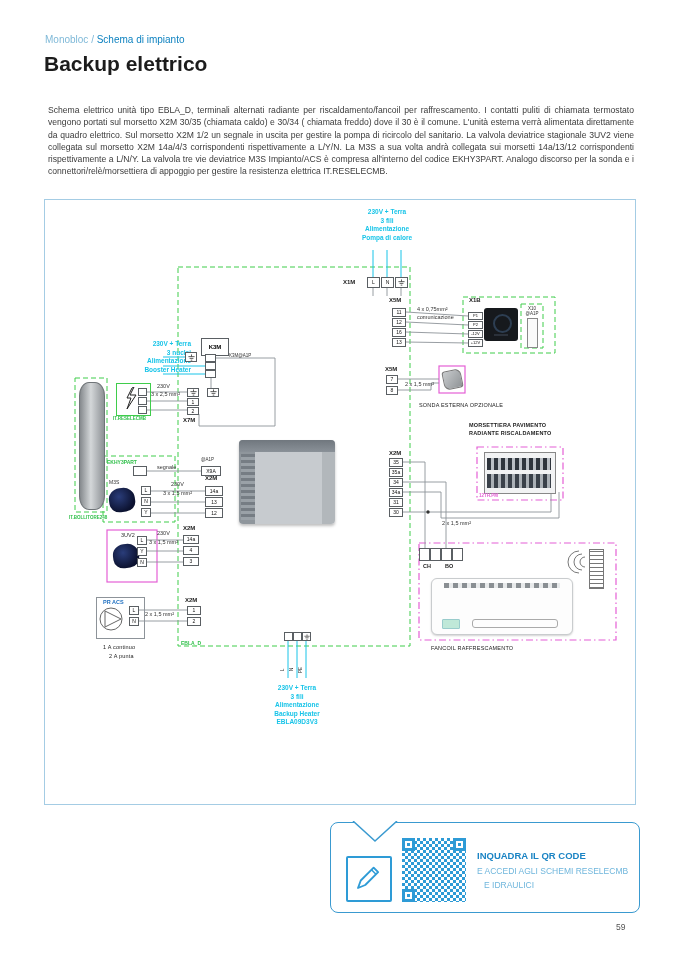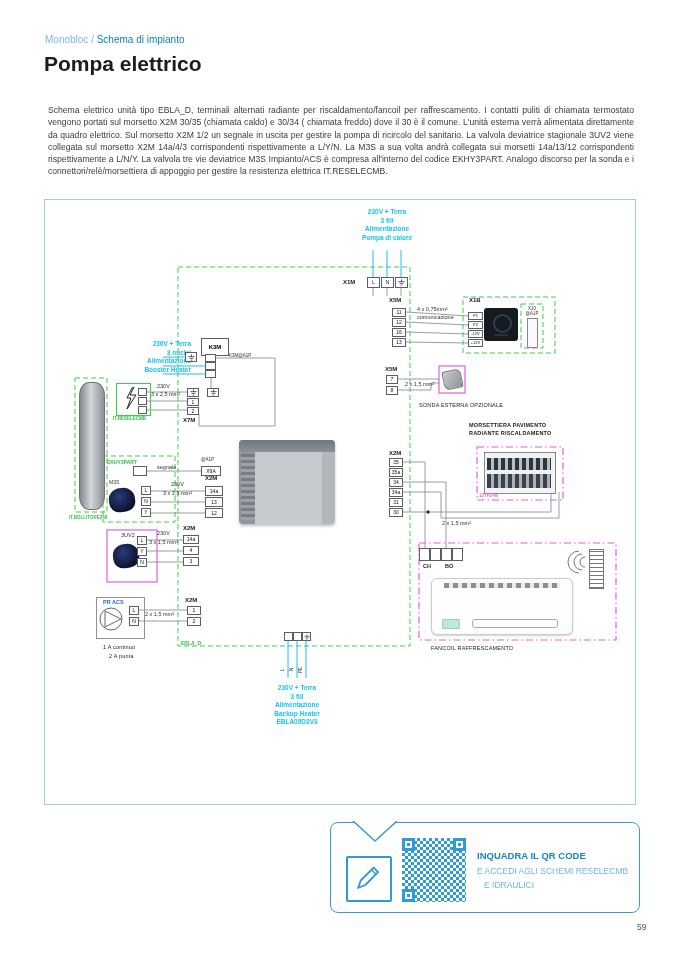--- a/index.html
+++ b/index.html
@@ -30,21 +30,21 @@
   .finder:after{content:"";position:absolute;left:2px;top:2px;width:3px;height:3px;background:#2e9bd6;}
 </style>
 </head>
 <body>
 
 <div class="lab" id="bread">
   <span style="color:#7fb9d8">Monobloc</span>
   <span style="color:#7fb9d8">/</span>
   <span style="color:#0e82c0">Schema di impianto</span>
 </div>
-<div class="lab" id="title">Pompa elettrico</div>
+<div class="lab" id="title">Backup elettrico</div>
 <div class="abs" id="bodytext">Schema elettrico unità tipo EBLA_D, terminali alternati radiante per riscaldamento/fancoil per raffrescamento. I contatti puliti di chiamata termostato vengono portati sul morsetto X2M 30/35 (chiamata caldo) e 30/34 ( chiamata freddo) dove il 30 è il comune. L'unità esterna verrà alimentata direttamente da quadro elettrico. Sul morsetto X2M 1/2 un segnale in uscita per gestire la pompa di ricircolo del sanitario. La valvola deviatrice stagionale 3UV2 viene collegata sul morsetto X2M 14a/4/3 corrispondenti rispettivamente a L/Y/N. La M3S a sua volta andrà collegata sui morsetti 14a/13/12 corrispondenti rispettivamente a L/N/Y. La valvola tre vie deviatrice M3S Impianto/ACS è compresa all'interno del codice EKHY3PART. Analogo discorso per la sonda e i connettori/relè/morsettiera di appoggio per gestire la resistenza elettrica IT.RESELECMB.</div>
 
 <div class="abs" id="diagram">
 
   <svg class="abs" style="left:0;top:0" width="590" height="604" viewBox="0 0 590 604">
 
     <g stroke="#3fcd4b" stroke-width="1" fill="none" stroke-dasharray="5 3">
       <rect x="133" y="67" width="232" height="379"></rect>
       <rect x="30" y="178" width="32" height="134"></rect>
       <rect x="58" y="256" width="72" height="66"></rect>
@@ -291,13 +291,13 @@
   <div class="lab" style="left:146px;top:27px;font-size:9.5px;font-weight:bold;color:#1b84c4">INQUADRA IL QR CODE</div>
   <div class="lab" style="left:146px;top:43px;font-size:8.5px;color:#6fb6dc">E ACCEDI AGLI SCHEMI RESELECMB</div>
   <div class="lab" style="left:153px;top:57px;font-size:8.5px;color:#6fb6dc">E IDRAULICI</div>
 </div>
 
 <svg class="abs" style="left:352px;top:821px" width="46" height="24" viewBox="0 0 46 24">
   <polygon points="0,-1 46,-1 23,21" fill="#ffffff"></polygon>
   <polyline points="1,0 23,20 45,0" fill="none" stroke="#3a9ad0" stroke-width="1.5"></polyline>
 </svg>
 
-<div class="lab" style="left:637px;top:922px;font-size:8.5px;color:#555">59</div>
+<div class="lab" style="left:616px;top:922px;font-size:8.5px;color:#555">59</div>
 
 </body></html>

